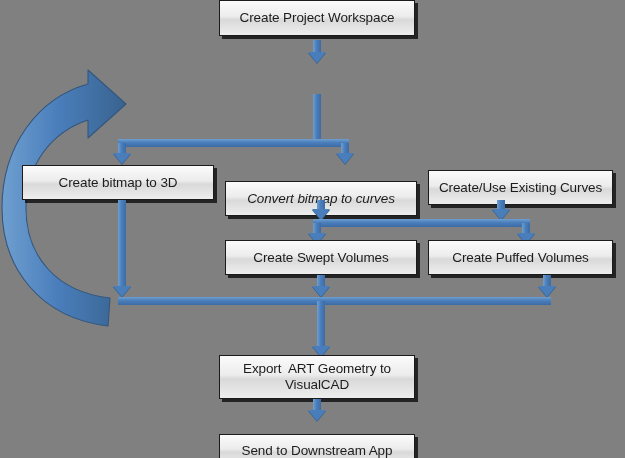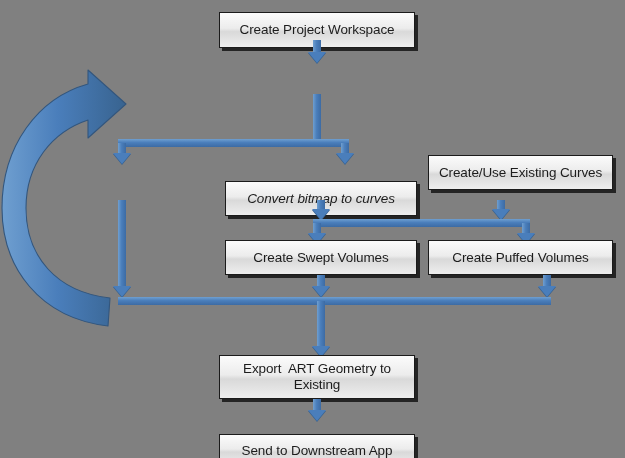--- a/index.html
+++ b/index.html
@@ -64,39 +64,40 @@
              C 2 78, 38 30, 88 16
              L 88 2
              L 126 36
              L 88 70
              L 88 52
              C 52 64, 26 96, 26 140
              C 26 188, 56 224, 110 230
              Z" fill="url(#loopgrad)" stroke="#33567d" stroke-width="1.1" stroke-linejoin="round"></path>
   </svg>
 
-  <div class="node" style="left:219px;top:12px;width:196px;height:36px;">Create Project Workspace</div>
+  <div class="node" style="left:219px;top:0;width:196px;height:36px;">Create Project Workspace</div>
 
   <div class="vline" style="left:313px;top:40px;width:8px;height:14px;"></div>
   <div class="arrowhead" style="left:308px;top:52px;"></div>
 
 
   <div class="vline" style="left:313px;top:94px;width:8px;height:45px;"></div>
   <div class="hline" style="left:118px;top:139px;width:231px;height:8px;"></div>
 
   <div class="vline" style="left:118px;top:143px;width:8px;height:12px;"></div>
   <div class="arrowhead" style="left:113px;top:153px;"></div>
 
   <div class="vline" style="left:341px;top:143px;width:8px;height:12px;"></div>
   <div class="arrowhead" style="left:336px;top:153px;"></div>
 
+  <div class="node" style="left:22px;top:165px;width:192px;height:35px;">Create bitmap to 3D</div>
 
   <div class="node" style="left:225px;top:181px;width:192px;height:35px;font-style:italic;">Convert bitmap to curves</div>
 
-  <div class="node" style="left:428px;top:155px;width:185px;height:35px;">Create/Use Existing Curves</div>
+  <div class="node" style="left:428px;top:170px;width:185px;height:35px;">Create/Use Existing Curves</div>
 
   <div class="vline" style="left:317px;top:200px;width:8px;height:11px;"></div>
   <div class="arrowhead" style="left:312px;top:209px;"></div>
 
   <div class="vline" style="left:497px;top:200px;width:8px;height:11px;"></div>
   <div class="arrowhead" style="left:492px;top:209px;"></div>
 
   <div class="hline" style="left:313px;top:219px;width:217px;height:8px;"></div>
 
   <div class="vline" style="left:313px;top:223px;width:8px;height:12px;"></div>
@@ -116,20 +117,20 @@
   <div class="arrowhead" style="left:312px;top:286px;"></div>
 
   <div class="vline" style="left:543px;top:275px;width:8px;height:13px;"></div>
   <div class="arrowhead" style="left:538px;top:286px;"></div>
 
   <div class="hline" style="left:118px;top:297px;width:433px;height:8px;"></div>
 
   <div class="vline" style="left:317px;top:301px;width:8px;height:47px;"></div>
   <div class="arrowhead" style="left:312px;top:346px;"></div>
 
-  <div class="node" style="left:219px;top:355px;width:196px;height:44px;">Export  ART Geometry to Existing</div>
+  <div class="node" style="left:219px;top:355px;width:196px;height:44px;">Export  ART Geometry to VisualCAD</div>
 
   <div class="vline" style="left:313px;top:399px;width:8px;height:13px;"></div>
   <div class="arrowhead" style="left:308px;top:410px;"></div>
 
   <div class="node" style="left:219px;top:420px;width:196px;height:33px;margin-top:14px;">Send to Downstream App</div>
 
 </div>
 
 </body></html>

